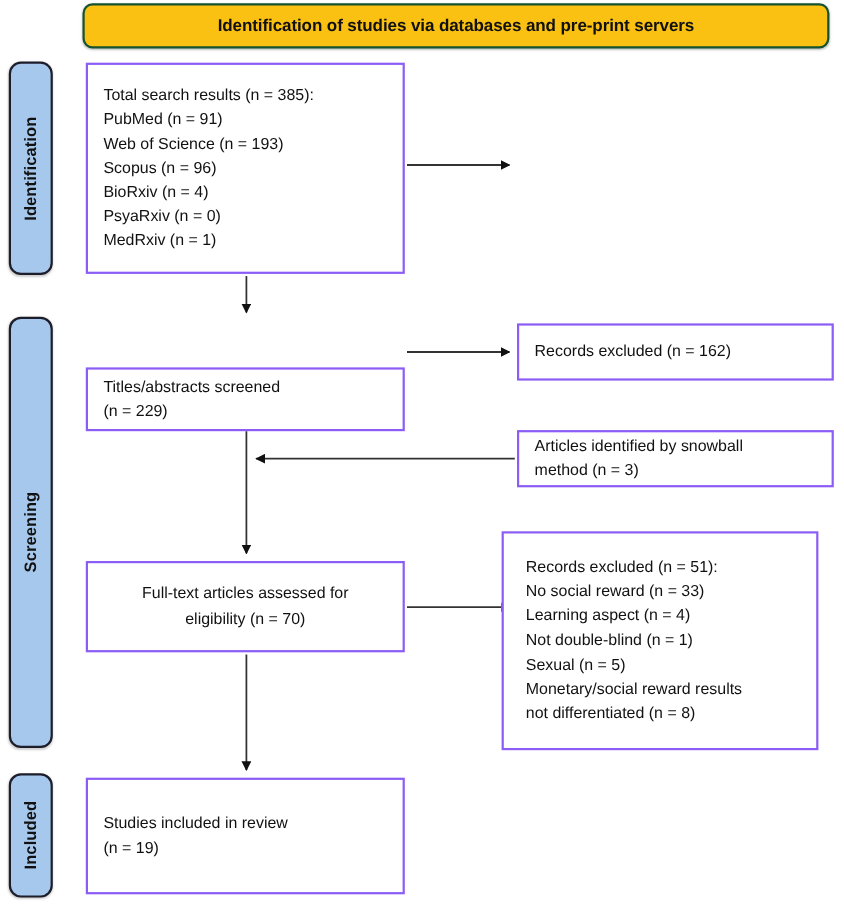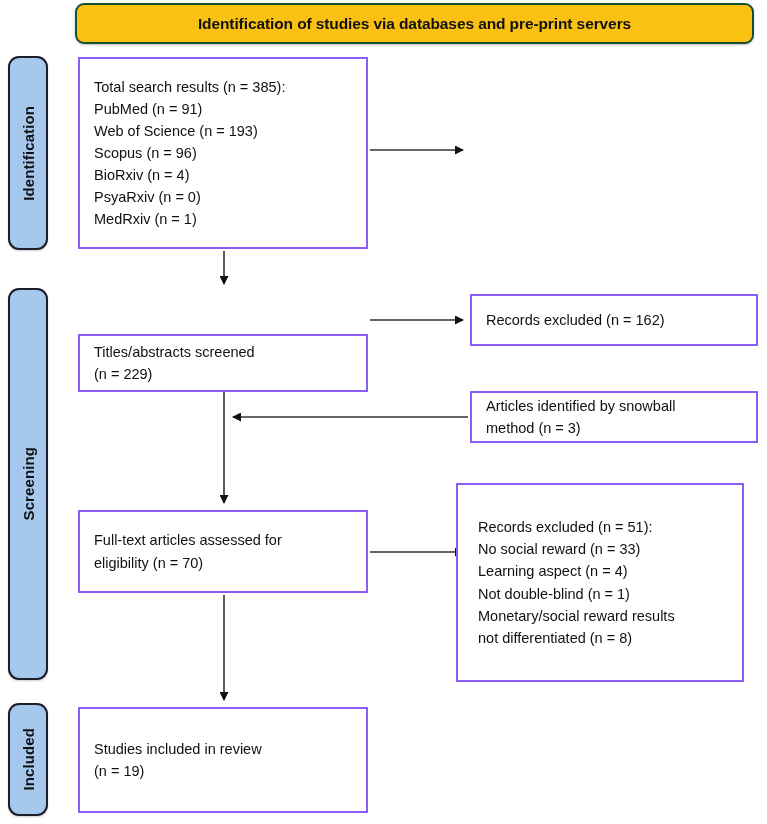--- a/index.html
+++ b/index.html
@@ -85,21 +85,21 @@
     color: #111111;
     line-height: 1.52;
     white-space: nowrap;
   }
 
   #box-search      { left: 78px;  top: 57px;  width: 290px; height: 192px; }
   #box-duplicates  { left: 470px; top: 110px; width: 288px; height: 80px;  }
   #box-titles      { left: 78px;  top: 291px; width: 290px; height: 58px; margin-top: 43px;  }
   #box-excluded1   { left: 470px; top: 294px; width: 288px; height: 52px;  }
   #box-snowball    { left: 470px; top: 391px; width: 288px; height: 52px;  }
-  #box-fulltext    { left: 78px;  top: 510px; width: 290px; height: 83px;  }
+  #box-fulltext    { left: 78px;  top: 510px; width: 290px; height: 83px; text-align: center;  }
   #box-excluded2   { left: 456px; top: 483px; width: 288px; height: 199px; padding-left: 20px; }
   #box-included    { left: 78px;  top: 707px; width: 290px; height: 106px; }
 
   
   .connector-svg {
     position: absolute;
     left: 0;
     top: 0;
     width: 767px;
     height: 824px;
@@ -181,20 +181,21 @@
   <div class="flow-box" id="box-fulltext">
     <span class="line">Full-text articles assessed for</span>
     <span class="line">eligibility (n = 70)</span>
   </div>
 
   <div class="flow-box" id="box-excluded2">
     <span class="line">Records excluded (n = 51):</span>
     <span class="line">No social reward (n = 33)</span>
     <span class="line">Learning aspect (n = 4)</span>
     <span class="line">Not double-blind (n = 1)</span>
+    <span class="line">Sexual (n = 5)</span>
     <span class="line">Monetary/social reward results</span>
     <span class="line">not differentiated (n = 8)</span>
   </div>
 
   <div class="flow-box" id="box-included">
     <span class="line">Studies included in review</span>
     <span class="line">(n = 19)</span>
   </div>
 
 </div>

